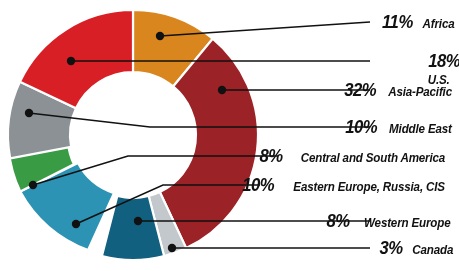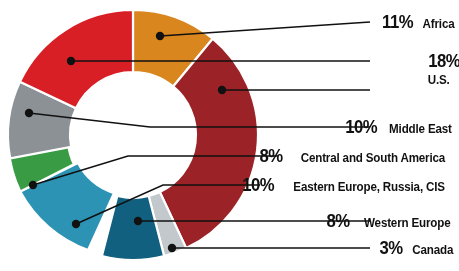--- a/index.html
+++ b/index.html
@@ -11,20 +11,21 @@
     width: 459px;
     height: 271px;
     overflow: hidden;
     font-family: "Liberation Sans", sans-serif;
   }
   #stage {
     position: relative;
     width: 459px;
     height: 271px;
     background: #ffffff;
+    font-style: italic;
   }
   #chart-svg {
     position: absolute;
     left: 0;
     top: 0;
     width: 459px;
     height: 271px;
   }
   .labels-layer {
     position: absolute;
@@ -124,20 +125,24 @@
     <div class="callout-label" style="top:11px;">
       <span class="pct">11%</span>
       <span class="region">Africa</span>
     </div>
 
     <div class="callout-label" style="top:50px;flex-direction:column;">
       <span class="pct">18%</span>
       <span class="region">U.S.</span>
     </div>
 
+    <div class="callout-label" style="top:79px;">
+      <span class="pct">32%</span>
+      <span class="region">Asia-Pacific</span>
+    </div>
 
     <div class="callout-label" style="top:116px;">
       <span class="pct">10%</span>
       <span class="region">Middle East</span>
     </div>
 
     <div class="callout-label" style="top:145px;">
       <span class="pct">8%</span>
       <span class="region">Central and South America</span>
     </div>

